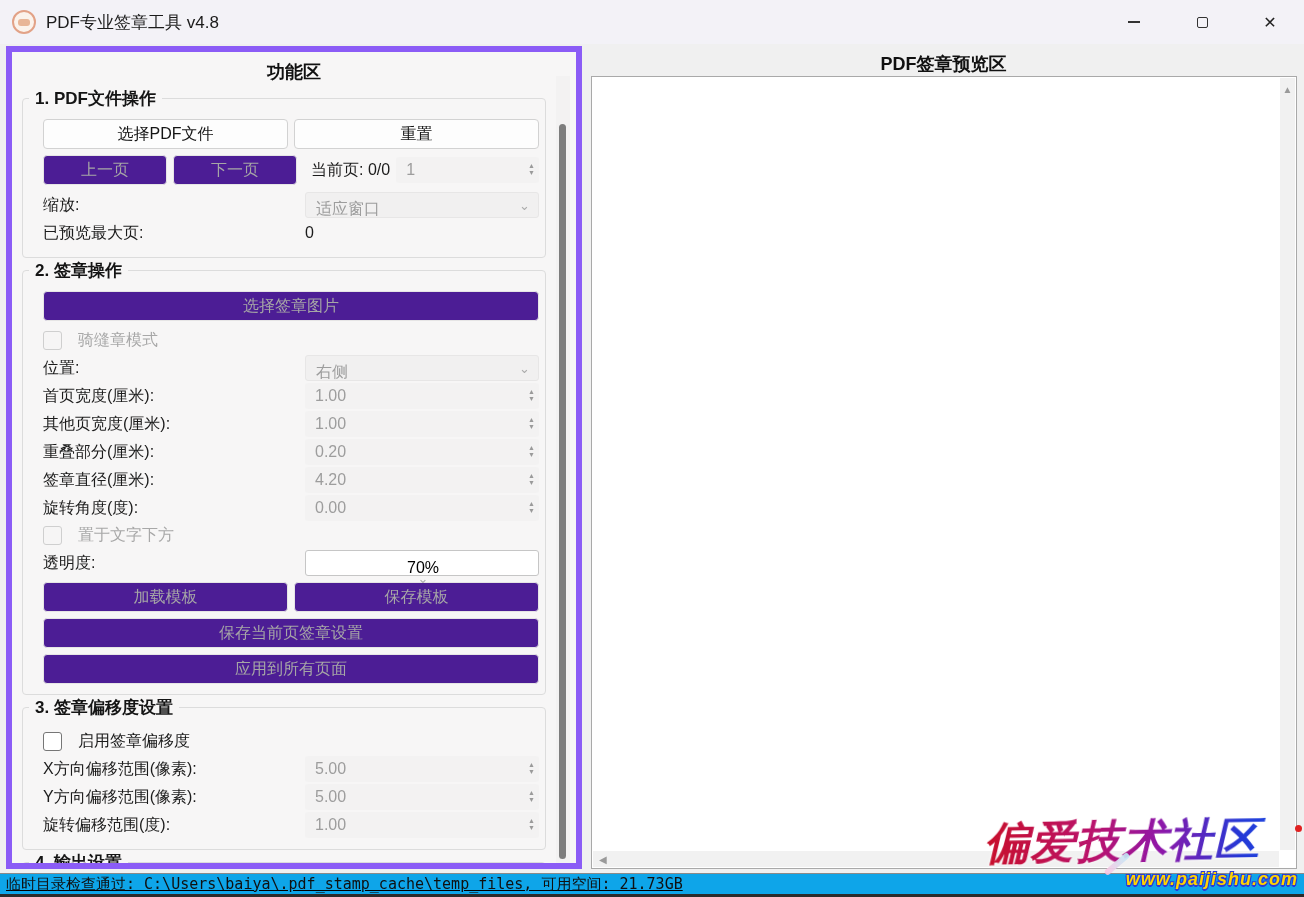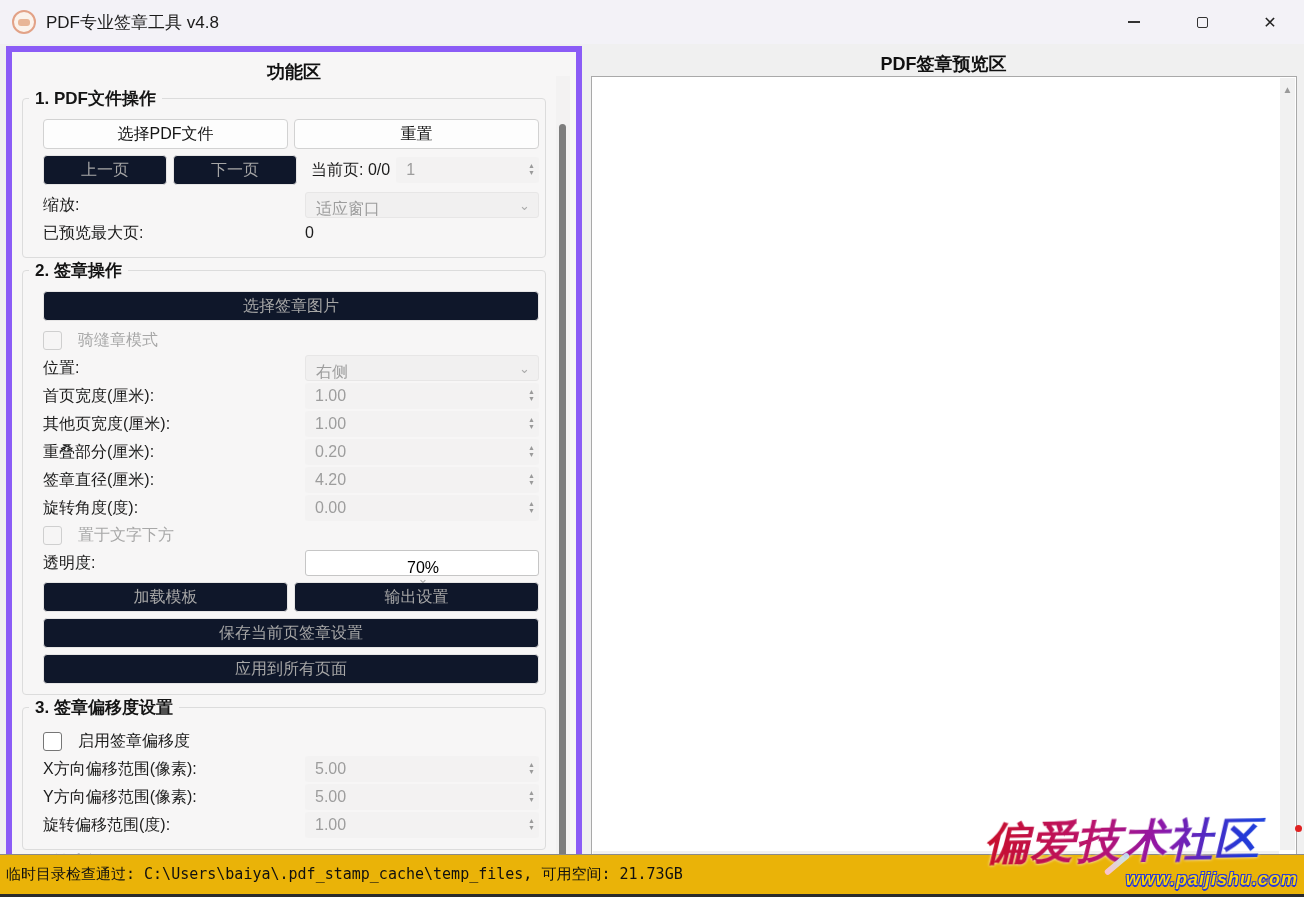--- a/index.html
+++ b/index.html
@@ -28,21 +28,21 @@
 
   .groupbox { position:relative; border:1px solid #dcdcdc; border-radius:4px; margin-top:12px;
               padding:20px 6px 10px 20px; }
   .gb-title { position:absolute; top:-12px; left:6px; background:#f7f6f6; padding:0 6px;
               font-size:17px; font-weight:bold; color:#151515; white-space:nowrap; }
 
   .btn-row { display:flex; gap:6px; margin-bottom:6px; align-items:center; }
   .btn { flex:1; height:30px; background:#fdfdfd; border:1px solid #d2d2d2; border-radius:4px;
          font-size:16px; color:#141414; cursor:pointer; font-family:inherit; }
   .btn.full { width:100%; flex:none; }
-  .btn.disabled { background:#0f172a; border-color:#e6e5e5; color:#a6a6a6; }
+  .btn.disabled { background:#4c1d95; border-color:#e6e5e5; color:#a6a6a6; }
   .btn.sm { flex:none; width:124px; }
 
   .inline-label { font-size:16px; color:#1c1c1c; margin-left:8px; white-space:nowrap; }
 
   .row { display:flex; align-items:center; height:28px; }
   .row .lbl { width:262px; flex:none; font-size:16px; color:#1c1c1c; white-space:nowrap; }
   .row .val { font-size:16px; color:#1c1c1c; }
 
   .spin { flex:1; display:flex; align-items:center; justify-content:space-between; height:26px;
           padding:0 4px 0 10px; border-radius:3px; }
@@ -73,22 +73,22 @@
   .right-panel { position:absolute; left:583px; top:0; width:721px; height:825px; }
   .preview-wrap { position:absolute; left:8px; right:7px; top:32px; bottom:0; background:#ffffff;
                   border:1px solid #a9a9a9; }
   .pv-vscroll { position:absolute; top:1px; right:1px; bottom:18px; width:15px; background:#f1f1f1; }
   .pv-vscroll .arr { display:block; text-align:center; font-size:10px; color:#9a9a9a; padding-top:6px; }
   .pv-hscroll { position:absolute; left:1px; right:17px; bottom:1px; height:16px; background:#f1f1f1;
                 display:flex; align-items:center; }
   .pv-hscroll .arr { font-size:10px; color:#9a9a9a; padding-left:6px; }
 
   
-  .statusbar { position:absolute; left:0; right:0; bottom:0; height:43px; background:#eab308;
-               border-top:1px solid #8a8a8a; border-bottom:3px solid #2b2b2b; display:flex; align-items:center; }
+  .statusbar { position:absolute; left:0; right:0; bottom:0; height:24px; background:#0ea5e9;
+               border-top:1px solid #8a8a8a; border-bottom:3px solid #2b2b2b; display:flex; align-items:center;text-decoration:underline; }
   .statusbar span { font-family:"DejaVu Sans Mono","Liberation Mono",monospace; font-size:15px;
                     color:#101010; margin-left:6px; white-space:nowrap; }
 
   
   .watermark { position:absolute; right:0; bottom:8px; width:320px; height:78px; pointer-events:none; z-index:50; }
   .wm-text { font-size:45px; font-weight:900; font-style:italic; letter-spacing:1px; white-space:nowrap;
              background:linear-gradient(90deg,#c80f2a 0%,#b9136e 35%,#8f17a8 55%,#2438d6 80%,#1a53e8 100%);
              -webkit-background-clip:text; background-clip:text; color:transparent;
              filter:drop-shadow(0 0 1.5px #ffffff); transform:rotate(-1deg); }
   .wm-url { font-size:18px; font-weight:bold; font-style:italic; color:#ffd400; text-align:right;
@@ -229,21 +229,21 @@
         </div>
         <div class="row">
           <span class="lbl">透明度:</span>
           <div class="combo enabled">
             <span>70%</span>
             <span class="chev">⌄</span>
           </div>
         </div>
         <div class="btn-row" style="margin-top:5px;">
           <button class="btn disabled">加载模板</button>
-          <button class="btn disabled">输出设置</button>
+          <button class="btn disabled">保存模板</button>
         </div>
         <div class="btn-row">
           <button class="btn full disabled">保存当前页签章设置</button>
         </div>
         <div class="btn-row" style="margin-bottom:0;">
           <button class="btn full disabled">应用到所有页面</button>
         </div>
       </div>
 
       <div class="groupbox">

